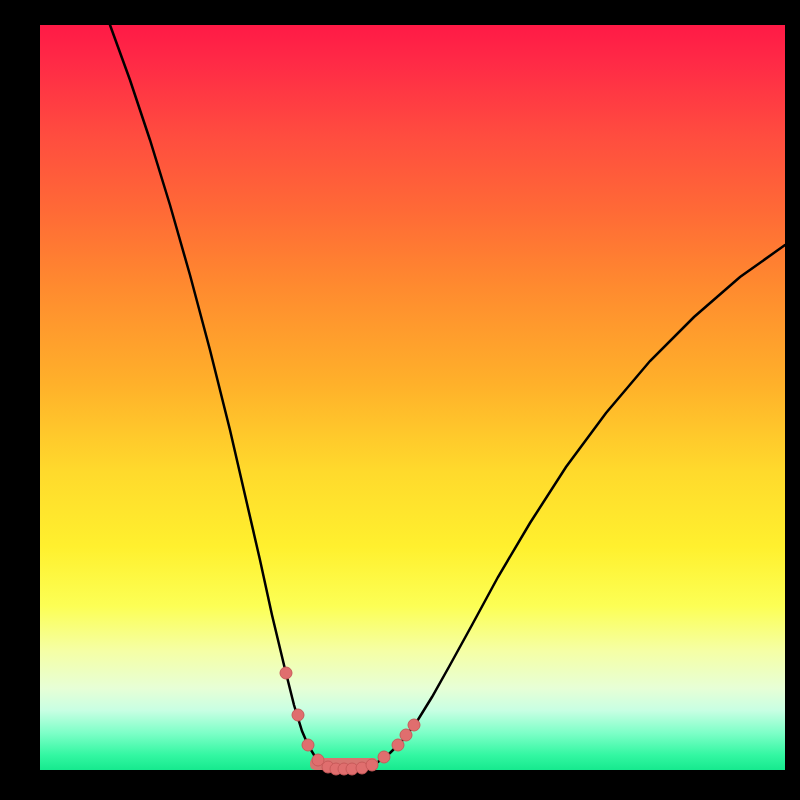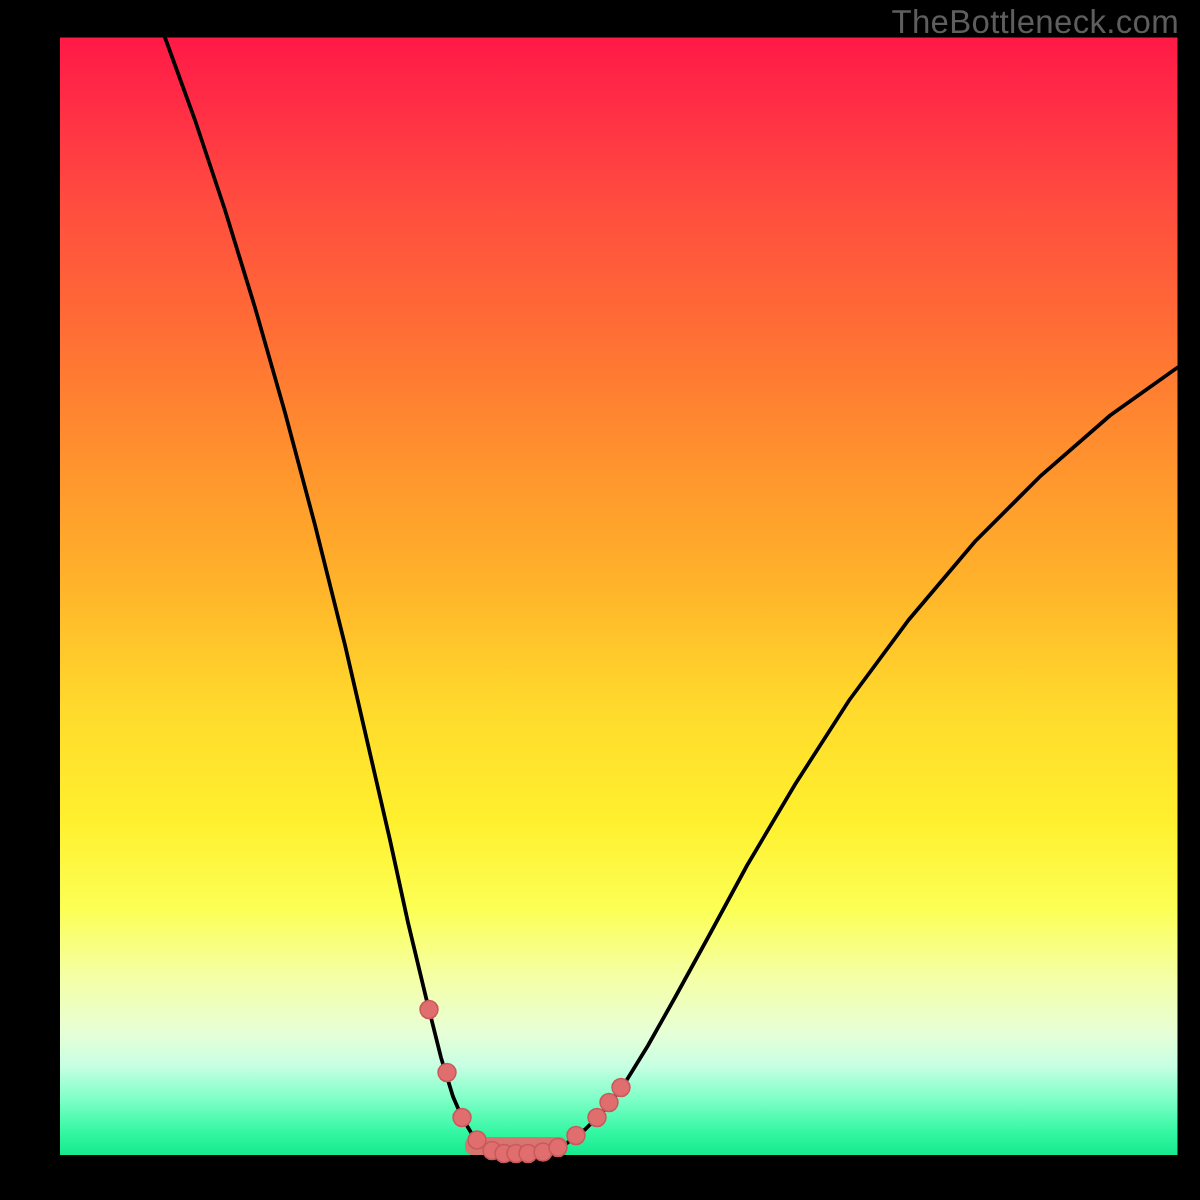--- a/index.html
+++ b/index.html
@@ -84,14 +84,13 @@
           <circle cx="312" cy="744" r="6" fill="#e06e6e" stroke="#c85a5a" stroke-width="1"></circle>
           <circle cx="322" cy="743" r="6" fill="#e06e6e" stroke="#c85a5a" stroke-width="1"></circle>
           <circle cx="332" cy="740" r="6" fill="#e06e6e" stroke="#c85a5a" stroke-width="1"></circle>
           <circle cx="344" cy="732" r="6" fill="#e06e6e" stroke="#c85a5a" stroke-width="1"></circle>
           <circle cx="358" cy="720" r="6" fill="#e06e6e" stroke="#c85a5a" stroke-width="1"></circle>
           <circle cx="366" cy="710" r="6" fill="#e06e6e" stroke="#c85a5a" stroke-width="1"></circle>
           <circle cx="374" cy="700" r="6" fill="#e06e6e" stroke="#c85a5a" stroke-width="1"></circle>
         </g>
     </svg>
   </div>
-  <div class="watermark">TheBottleneck.com</div>
 </div>
 
 </body></html>

